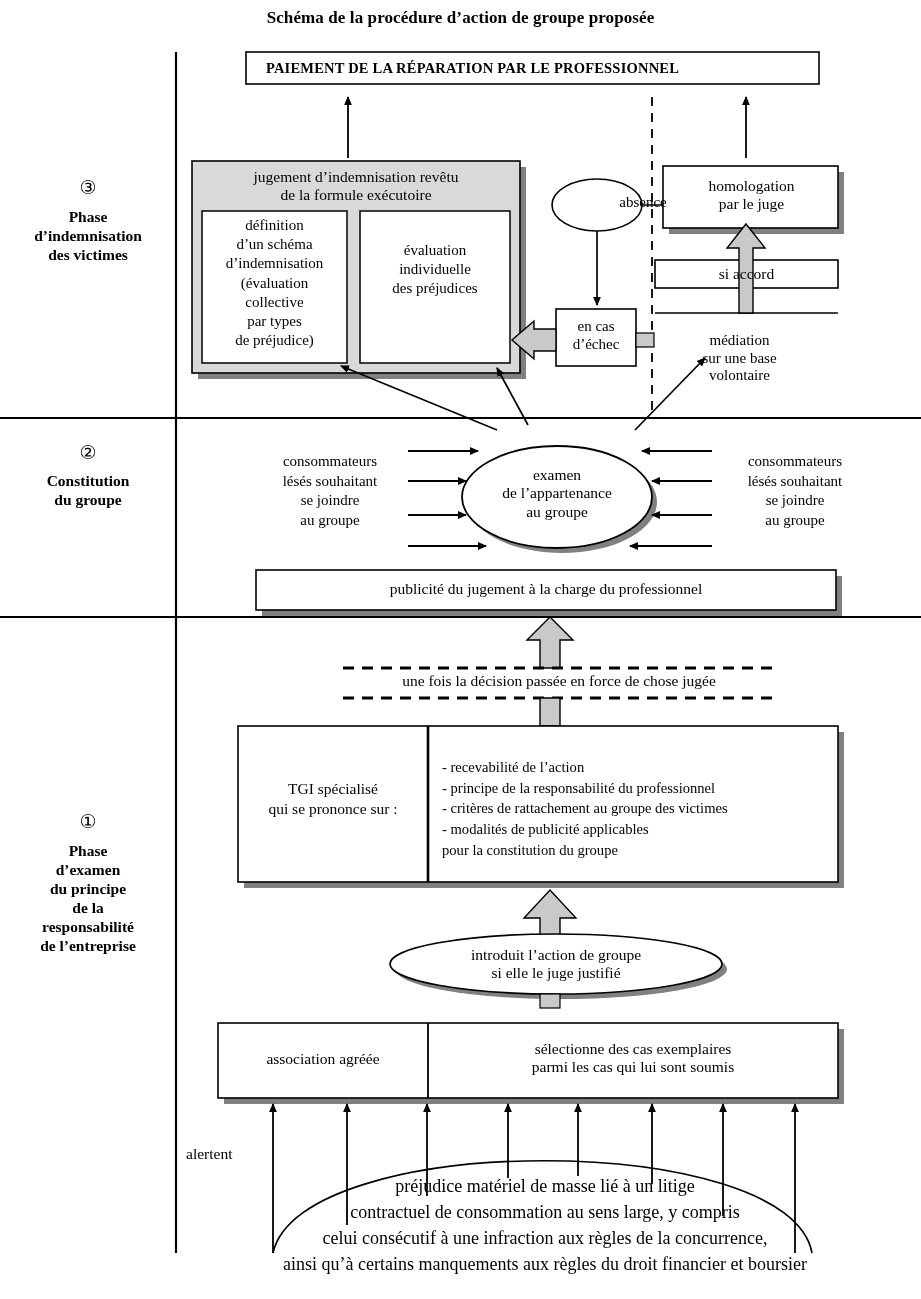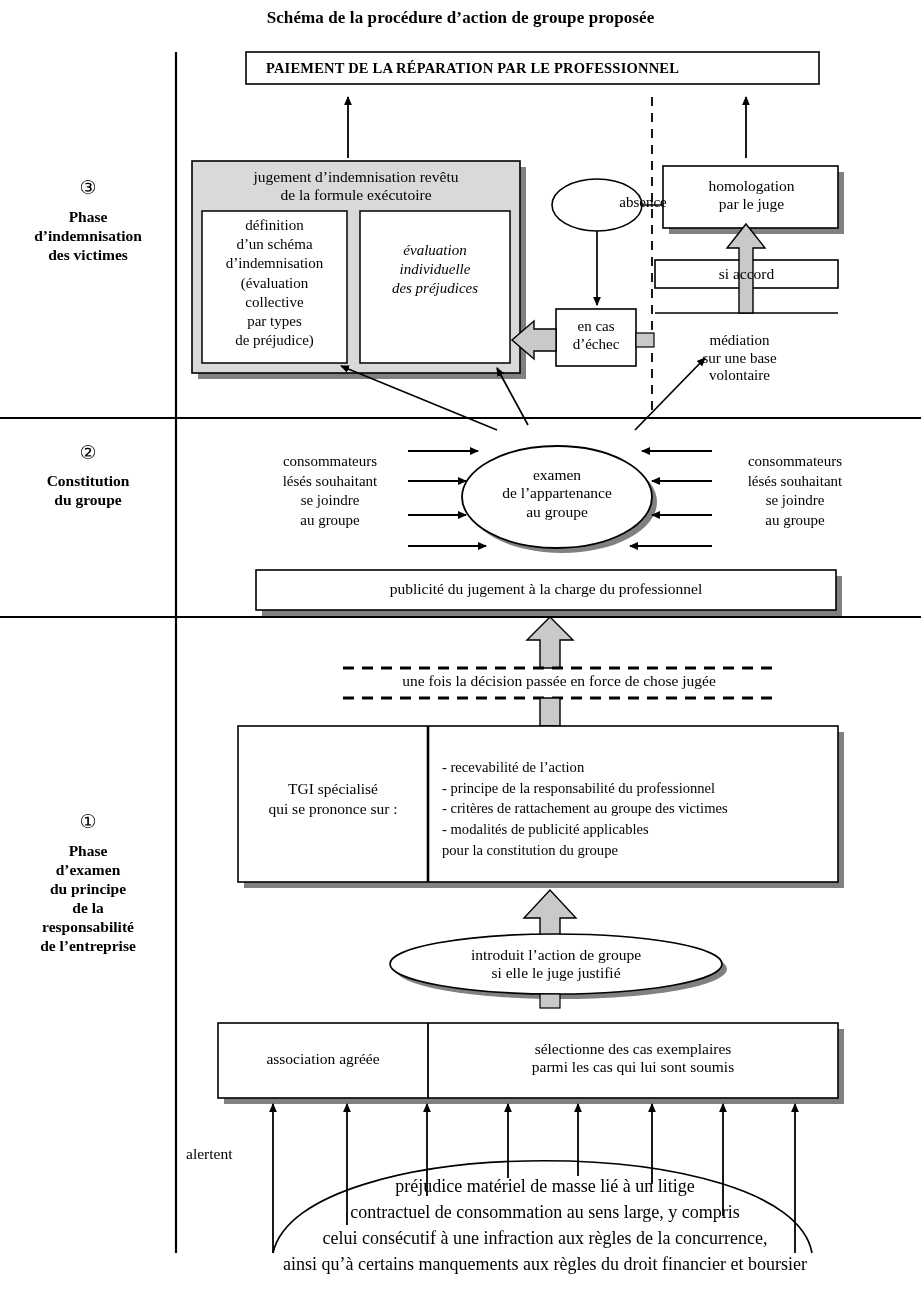--- a/index.html
+++ b/index.html
@@ -139,21 +139,21 @@
 
   <div class="txt body15" style="left:196px;top:168px;width:320px;">jugement d’indemnisation revêtu
 de la formule exécutoire</div>
   <div class="txt body14" style="left:202px;top:216px;width:145px;line-height:1.28;">définition
 d’un schéma
 d’indemnisation
 (évaluation
 collective
 par types
 de préjudice)</div>
-  <div class="txt body14" style="left:360px;top:241px;width:150px;line-height:1.28;font-style:italic;">évaluation
+  <div class="txt body14" style="left:360px;top:241px;width:150px;line-height:1.28;">évaluation
 individuelle
 des préjudices</div>
 
   <div class="txt body14" style="left:576px;top:194px;width:94px;margin-left:20px;">absence</div>
   <div class="txt body15" style="left:663px;top:177px;width:177px;">homologation
 par le juge</div>
   <div class="txt body15" style="left:655px;top:265px;width:183px;">si accord</div>
   <div class="txt body14" style="left:556px;top:318px;width:80px;">en cas
 d’échec</div>
   <div class="txt body14" style="left:652px;top:332px;width:175px;">médiation

